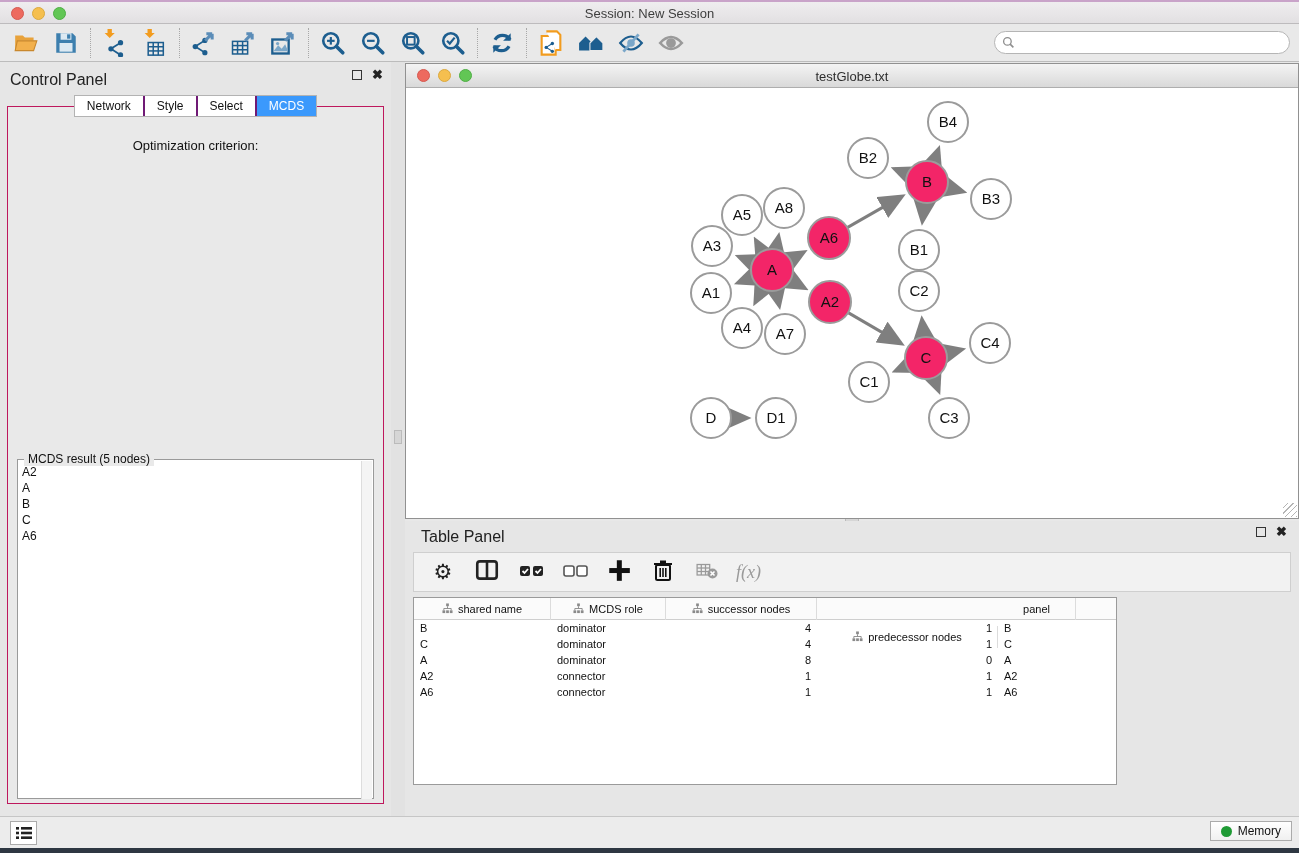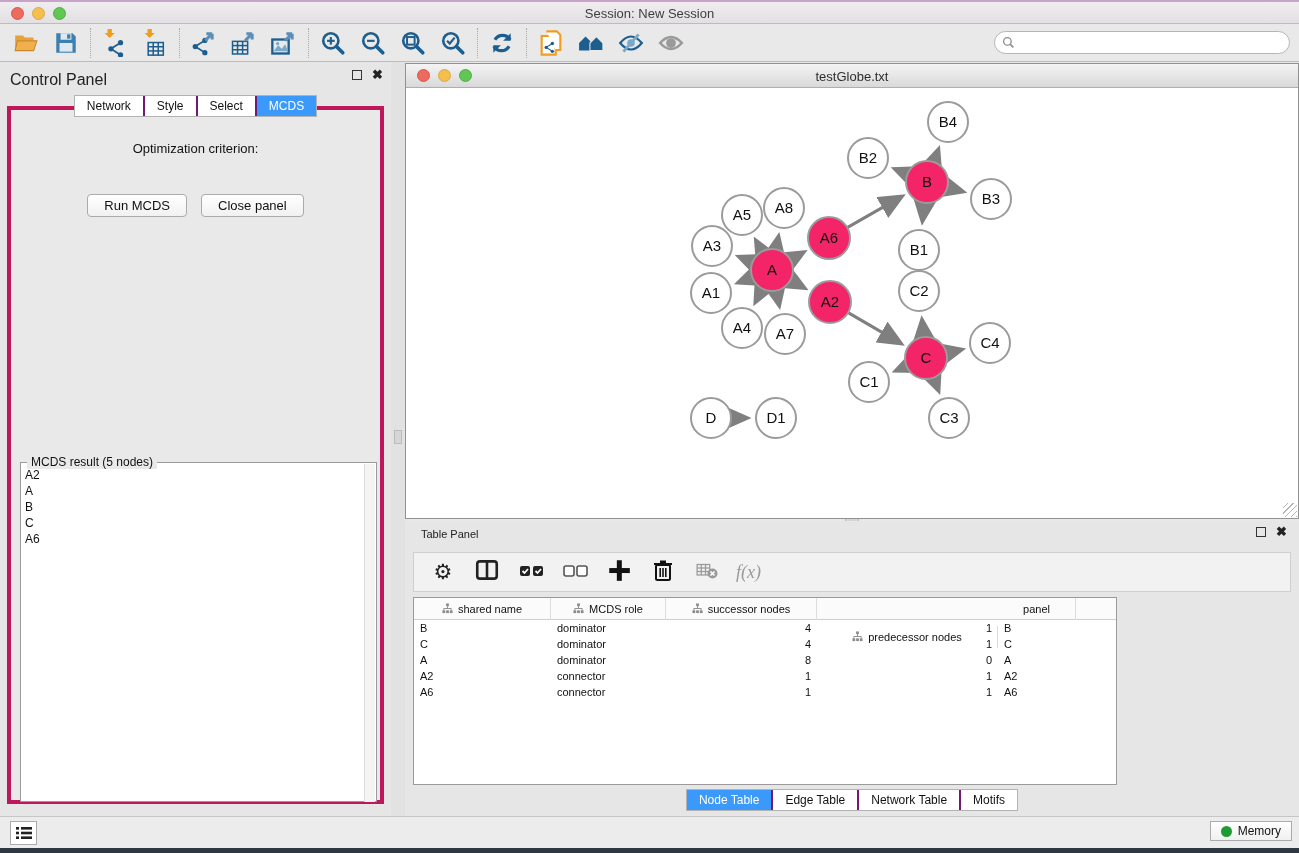--- a/index.html
+++ b/index.html
@@ -36,21 +36,21 @@
   .ph-icons { position:absolute; right:8px; top:8px; display:flex; gap:10px; align-items:center; }
   .ph-float { width:10px; height:10px; border:1.5px solid #333; }
   .ph-close { font-size:13px; font-weight:bold; color:#222; line-height:10px; }
   .cp-tabs { position:absolute; left:0; top:33px; width:100%; display:flex; justify-content:center; z-index:3; }
   .seg { display:flex; border:1px solid #b3b3b3; border-radius:0; overflow:hidden; background:#c4b5fd; }
   .seg .seg-item { padding:3px 12px; font-size:12px; color:#111; background:#fff;
     border-left:2px solid #701a75; white-space:nowrap; }
   .seg .seg-item:first-child { border-left:none; }
   .seg .seg-item.active { background:#3b99fc; color:#fff; }
   .cp-body { position:absolute; left:7px; top:44px; width:377px; height:698px;
-    background:#e9e9e9; border:4px solid #be185d; }
+    background:#e9e9e9; border:1px solid #be185d; }
   .opt-label { position:absolute; left:0; top:31px; width:100%; text-align:center; font-size:13px; color:#111; }
   .cp-select { position:absolute; left:36px; top:50px; width:313px; height:23px; background:#fff;
     border:1px solid #ababab; border-radius:4px; display:flex; align-items:center; }
   .cp-select .sel-text { flex:1; font-size:13px; padding-left:8px; color:#111; white-space:nowrap; overflow:hidden; }
   .sel-stepper { width:19px; height:21px; margin-right:1px; border-radius:3px;
     background:linear-gradient(#5aa8fd,#2f7cf0); display:flex; flex-direction:column;
     align-items:center; justify-content:center; color:#fff; }
   .sel-stepper span{ font-size:7px; line-height:6px; }
   .cp-buttons { position:absolute; left:0; top:84px; width:100%; display:flex; justify-content:center; gap:14px; }
   .aqua-btn { background:linear-gradient(#ffffff,#f1f1f1); border:1px solid #ababab; border-radius:4px;
@@ -76,21 +76,21 @@
   .nf-titlebar .traffic { left:11px; top:5px; }
   .nf-title { position:absolute; width:100%; top:5px; text-align:center; font-size:13px; color:#2e2e2e; }
   .nf-canvas { position:absolute; left:0; top:24px; width:892px; height:430px; background:#fff; }
   .nf-resize { position:absolute; right:1px; bottom:1px; width:14px; height:14px;
     background:repeating-linear-gradient(135deg, transparent 0 3px, #b5b5b5 3px 4px); }
   .node-label { font-size:15px; fill:#111; }
 
   
   .table-panel { position:absolute; left:405px; top:521px; width:894px; height:295px; background:#e6e6e6; }
   .tp-header { position:absolute; left:0; top:0; width:100%; height:26px; }
-  .tp-header .ph-title { position:absolute; left:16px; top:7px; font-size:11px; color:#222; }
+  .tp-header .ph-title { position:absolute; left:16px; top:7px; font-size:16px; color:#222; }
   .tp-toolbar { position:absolute; left:8px; top:31px; width:878px; height:40px;
     background:#f2f2f2; border:1px solid #cfcfcf; display:flex; align-items:center; padding-left:14px; gap:14px; }
   .tp-tool { width:30px; height:30px; display:flex; align-items:center; justify-content:center; }
   .fx { font-family:"Liberation Serif", serif; font-style:italic; font-size:18px; color:#9a9a9a; }
   .data-table { position:absolute; left:8px; top:76px; width:704px; height:188px;
     background:#fff; border:1px solid #9a9a9a; overflow:hidden; }
   .dt-headrow { position:absolute; left:0; top:0; width:100%; height:22px; background:#fbfbfb;
     border-bottom:1px solid #cfcfcf; }
   .dt-hcell { position:absolute; top:0; height:22px; display:flex; align-items:center; justify-content:center;
     gap:5px; font-size:11px; color:#111; border-right:1px solid #dcdcdc; }
@@ -323,24 +323,20 @@
     <div class="cp-tabs" id="cp-tabs">
         <div class="seg">
           <div class="seg-item">Network</div>
           <div class="seg-item">Style</div>
           <div class="seg-item">Select</div>
           <div class="seg-item active">MCDS</div>
         </div>
       </div>
     <div class="cp-body">
       <div class="opt-label">Optimization criterion:</div>
-      <div class="cp-buttons">
-        <button class="aqua-btn">Run MCDS</button>
-        <button class="aqua-btn">Close panel</button>
-      </div>
       <div class="mcds-fieldset">
         <div class="mcds-legend">MCDS result (5 nodes)</div>
         <div class="mcds-list" id="mcds-list">
             <div class="item">A2</div>
             <div class="item">A</div>
             <div class="item">B</div>
             <div class="item">C</div>
             <div class="item">A6</div>
           </div>
         <div class="mcds-scroll"></div>
@@ -625,28 +621,20 @@
           <div class="dt-cell" style="left: 584px; width: 78px;">A2</div>
         </div>
         <div class="dt-row" style="top: 86px;">
           <div class="dt-cell" style="left: 0px; width: 137px;">A6</div>
           <div class="dt-cell" style="left: 137px; width: 115px;">connector</div>
           <div class="dt-cell num" style="left: 252px; width: 151px;">1</div>
           <div class="dt-cell num" style="left: 403px; width: 181px;">1</div>
           <div class="dt-cell" style="left: 584px; width: 78px;">A6</div>
         </div>
       </div>
-    <div class="tp-tabs" id="tp-tabs">
-        <div class="seg">
-          <div class="seg-item active">Node Table</div>
-          <div class="seg-item">Edge Table</div>
-          <div class="seg-item">Network Table</div>
-          <div class="seg-item">Motifs</div>
-        </div>
-      </div>
   </div>
 
   <div class="statusbar">
     <div class="sb-listbtn">
       <svg width="16" height="14" viewBox="0 0 16 14">
         <rect x="0" y="1" width="3" height="2.6" fill="#222"></rect>
           <rect x="5" y="1" width="11" height="2.6" fill="#222"></rect>
         <rect x="0" y="5.7" width="3" height="2.6" fill="#222"></rect>
           <rect x="5" y="5.7" width="11" height="2.6" fill="#222"></rect>
         <rect x="0" y="10.4" width="3" height="2.6" fill="#222"></rect>

